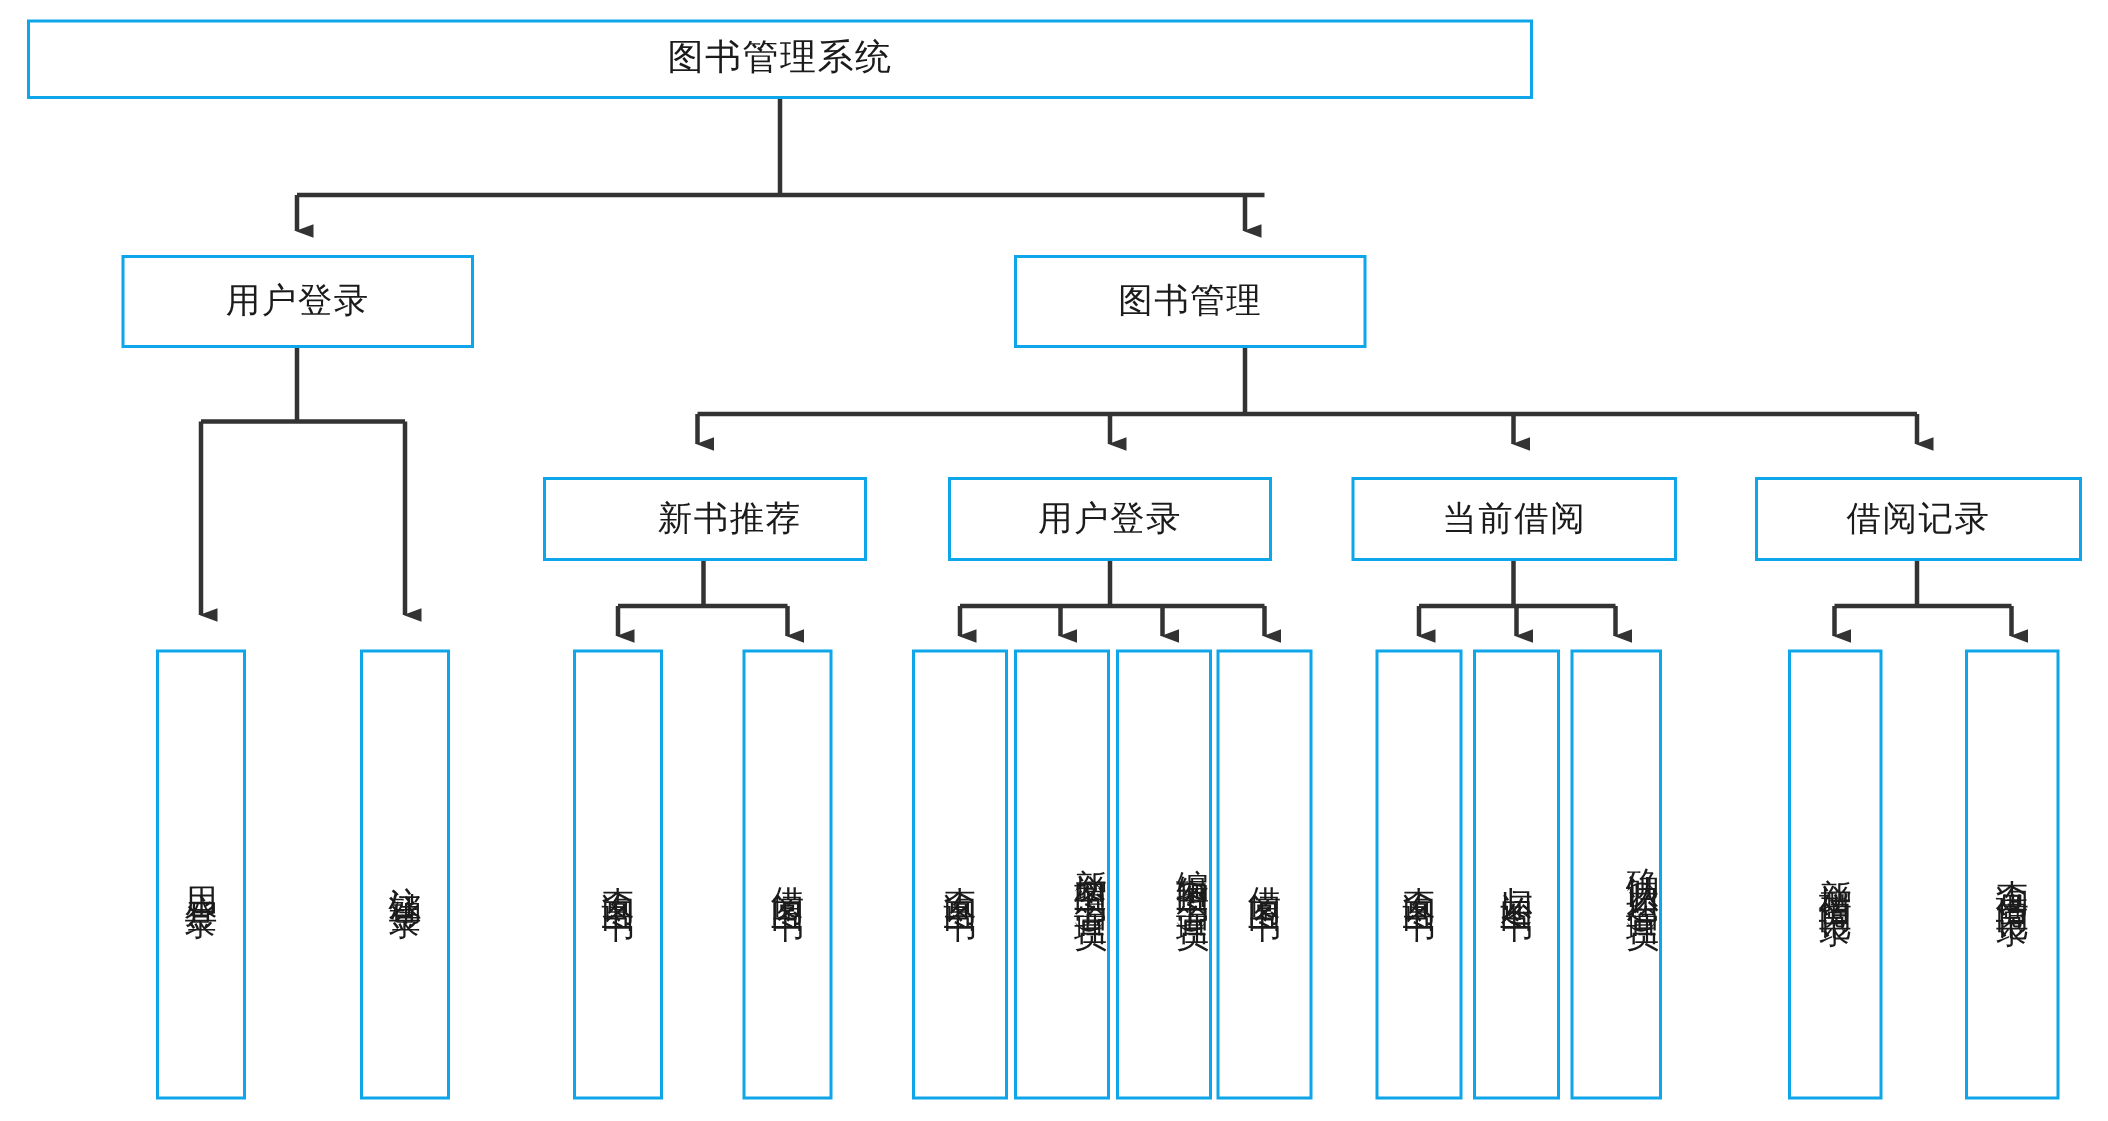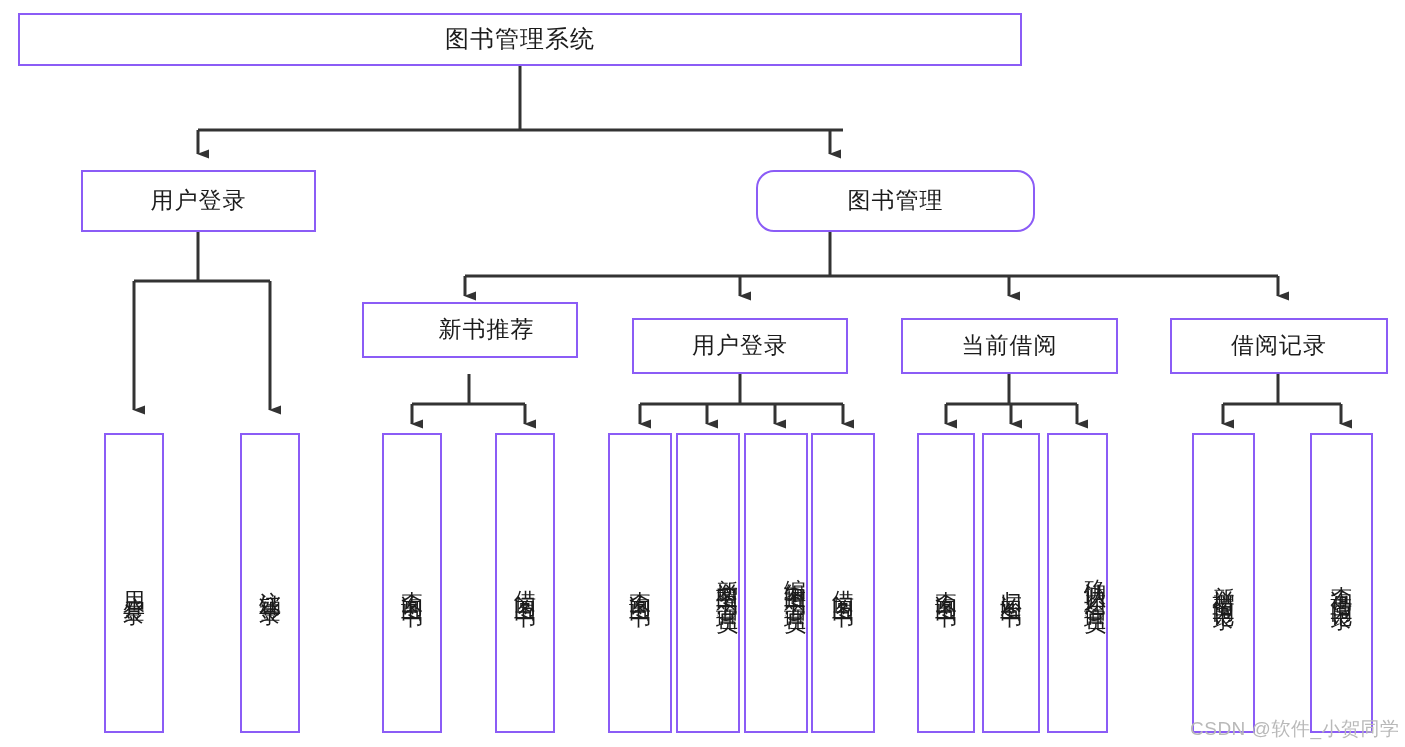--- a/index.html
+++ b/index.html
@@ -22,21 +22,21 @@
     position: absolute;
     left: 0;
     top: 0;
     width: 1405px;
     height: 747px;
     pointer-events: none;
   }
   .node {
     position: absolute;
     box-sizing: border-box;
-    border: 2px solid #8b5cf6;
+    border: 2px solid #0ea5e9;
     background: #ffffff;
     display: flex;
     align-items: center;
     justify-content: center;
     color: #1b1b1b;
   }
   .node.horiz {
     font-size: 23px;
     letter-spacing: 1px;
     line-height: 1.1;
@@ -122,25 +122,25 @@
     </g>
   </svg>
 
   <div class="node horiz root" style="left:18px; top:13px; width:1004px; height:53px;">
     <span class="node-label">图书管理系统</span>
   </div>
 
   <div class="node horiz" style="left:81px; top:170px; width:235px; height:62px;">
     <span class="node-label">用户登录</span>
   </div>
-  <div class="node horiz" style="left:756px; top:170px; width:279px; height:62px;border-radius:18px;">
+  <div class="node horiz" style="left:676px; top:170px; width:235px; height:62px;">
     <span class="node-label">图书管理</span>
   </div>
 
-  <div class="node horiz" style="left:362px; top:302px; width:216px; height:56px;padding-left:33px;">
+  <div class="node horiz" style="left:362px; top:318px; width:216px; height:56px;padding-left:33px;">
     <span class="node-label">新书推荐</span>
   </div>
   <div class="node horiz" style="left:632px; top:318px; width:216px; height:56px;">
     <span class="node-label">用户登录</span>
   </div>
   <div class="node horiz" style="left:1170px; top:318px; width:218px; height:56px;">
     <span class="node-label">借阅记录</span>
   </div>
   <div class="node horiz" style="left:901px; top:318px; width:217px; height:56px;">
     <span class="node-label">当前借阅</span>
@@ -183,15 +183,14 @@
     <span class="node-label">确认归还（管理员）</span>
   </div>
 
   <div class="node vert" style="left:1192px; top:433px; width:63px; height:300px;">
     <span class="node-label">新增借阅记录</span>
   </div>
   <div class="node vert" style="left:1310px; top:433px; width:63px; height:300px;">
     <span class="node-label">查询借阅记录</span>
   </div>
 
-  <div class="watermark" style="left:1190px; top:716px;">CSDN @软件_小贺同学</div>
 
 </div>
 
 </body></html>

